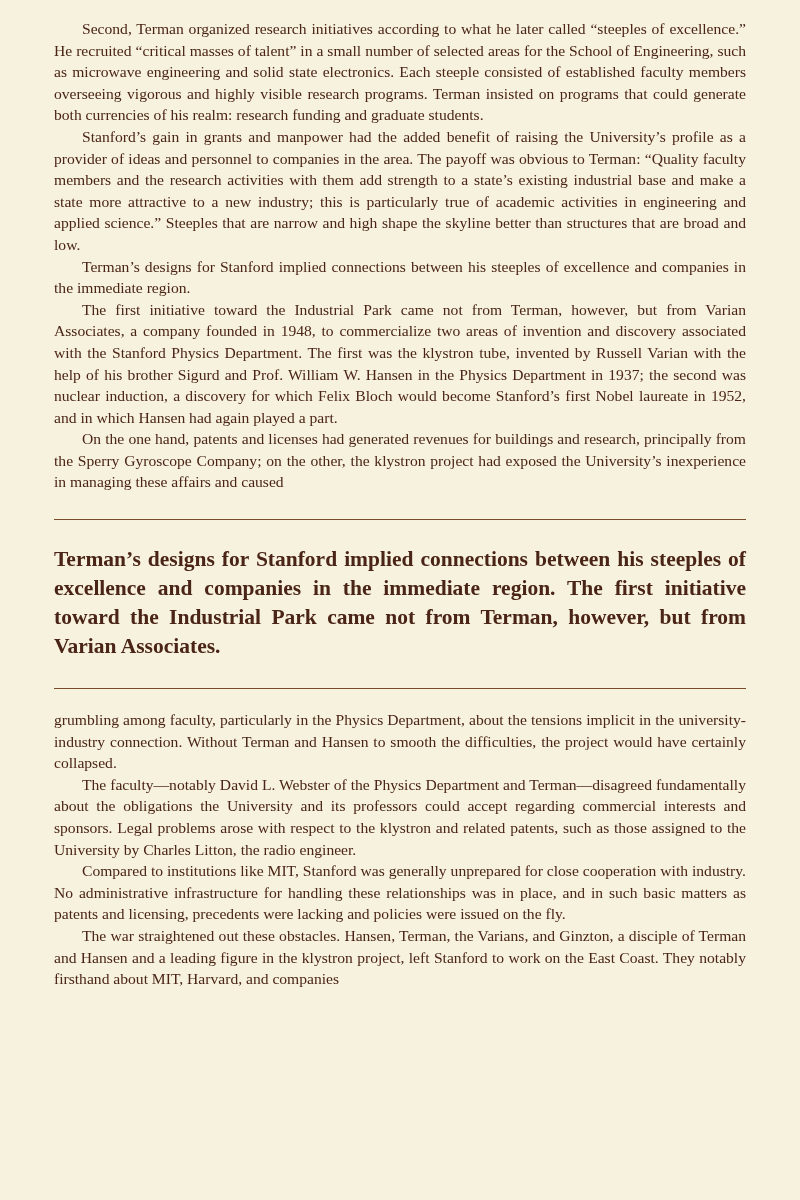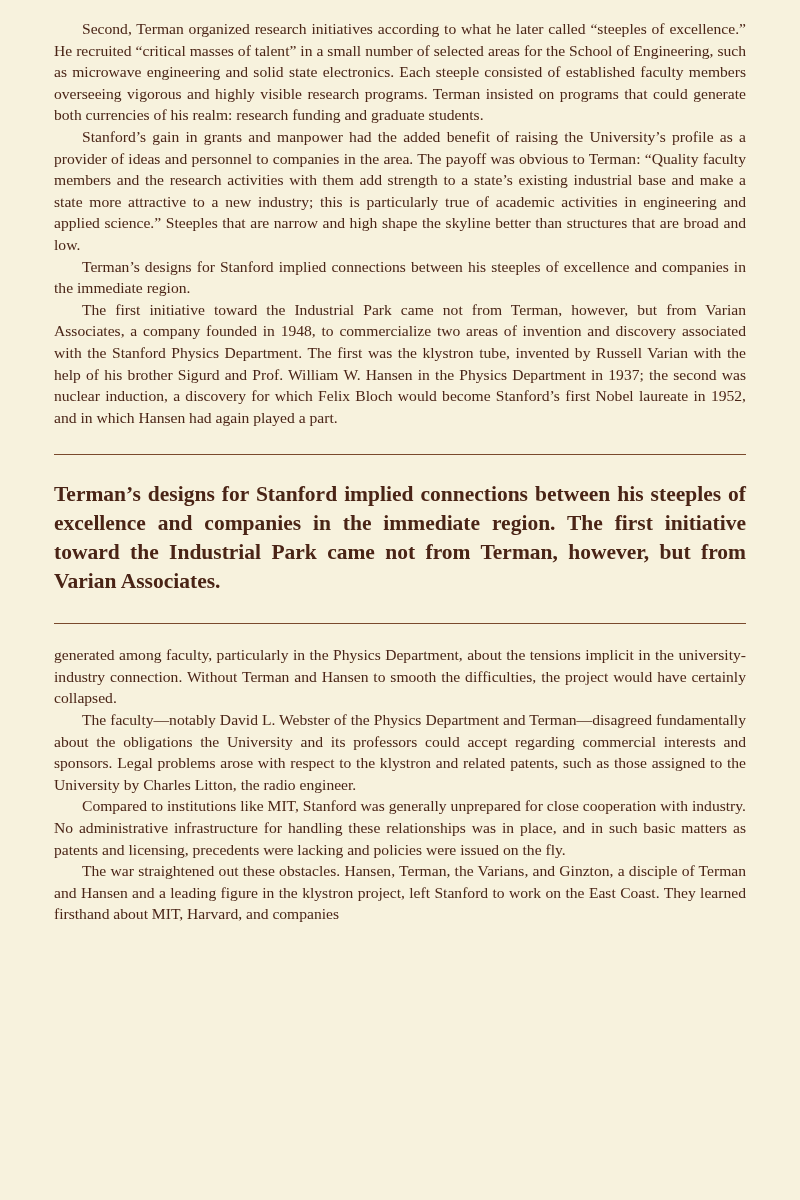--- a/index.html
+++ b/index.html
@@ -61,28 +61,29 @@
 </head>
 <body>
 
 <div class="page">
 
   <div class="body-text section-upper">
     <p>Second, Terman organized research initiatives according to what he later called “steeples of excellence.” He recruited “critical masses of talent” in a small number of selected areas for the School of Engineering, such as microwave engineering and solid state electronics. Each steeple consisted of established faculty members overseeing vigorous and highly visible research programs. Terman insisted on programs that could generate both currencies of his realm: research funding and graduate students.</p>
     <p>Stanford’s gain in grants and manpower had the added benefit of raising the University’s profile as a provider of ideas and personnel to companies in the area. The payoff was obvious to Terman: “Quality faculty members and the research activities with them add strength to a state’s existing industrial base and make a state more attractive to a new industry; this is particularly true of academic activities in engineering and applied science.” Steeples that are narrow and high shape the skyline better than structures that are broad and low.</p>
     <p>Terman’s designs for Stanford implied connections between his steeples of excellence and companies in the immediate region.</p>
     <p>The first initiative toward the Industrial Park came not from Terman, however, but from Varian Associates, a company founded in 1948, to commercialize two areas of invention and discovery associated with the Stanford Physics Department. The first was the klystron tube, invented by Russell Varian with the help of his brother Sigurd and Prof. William W. Hansen in the Physics Department in 1937; the second was nuclear induction, a discovery for which Felix Bloch would become Stanford’s first Nobel laureate in 1952, and in which Hansen had again played a part.</p>
+    <p>On the one hand, patents and licenses had generated revenues for buildings and research, principally from the Sperry Gyroscope Company; on the other, the klystron project had exposed the University’s inexperience in managing these affairs and caused</p>
   </div>
 
   <hr class="rule rule-top">
 
   <div class="pullquote">Terman’s designs for Stanford implied connections between his steeples of excellence and companies in the immediate region. The first initiative toward the Industrial Park came not from Terman, however, but from Varian Associates.</div>
 
   <hr class="rule rule-bottom">
 
   <div class="body-text section-lower">
-    <p class="no-indent">generated among faculty, particularly in the Physics Department, about the tensions implicit in the university-industry connection. Without Terman and Hansen to smooth the difficulties, the project would have certainly collapsed.</p>
+    <p class="no-indent">grumbling among faculty, particularly in the Physics Department, about the tensions implicit in the university-industry connection. Without Terman and Hansen to smooth the difficulties, the project would have certainly collapsed.</p>
     <p>The faculty—notably David L. Webster of the Physics Department and Terman—disagreed fundamentally about the obligations the University and its professors could accept regarding commercial interests and sponsors. Legal problems arose with respect to the klystron and related patents, such as those assigned to the University by Charles Litton, the radio engineer.</p>
     <p>Compared to institutions like MIT, Stanford was generally unprepared for close cooperation with industry. No administrative infrastructure for handling these relationships was in place, and in such basic matters as patents and licensing, precedents were lacking and policies were issued on the fly.</p>
-    <p>The war straightened out these obstacles. Hansen, Terman, the Varians, and Ginzton, a disciple of Terman and Hansen and a leading figure in the klystron project, left Stanford to work on the East Coast. They learned firsthand about MIT, Harvard, and companies</p>
+    <p>The war straightened out these obstacles. Hansen, Terman, the Varians, and Ginzton, a disciple of Terman and Hansen and a leading figure in the klystron project, left Stanford to work on the East Coast. They notably firsthand about MIT, Harvard, and companies</p>
   </div>
 
 </div>
 
 </body></html>

